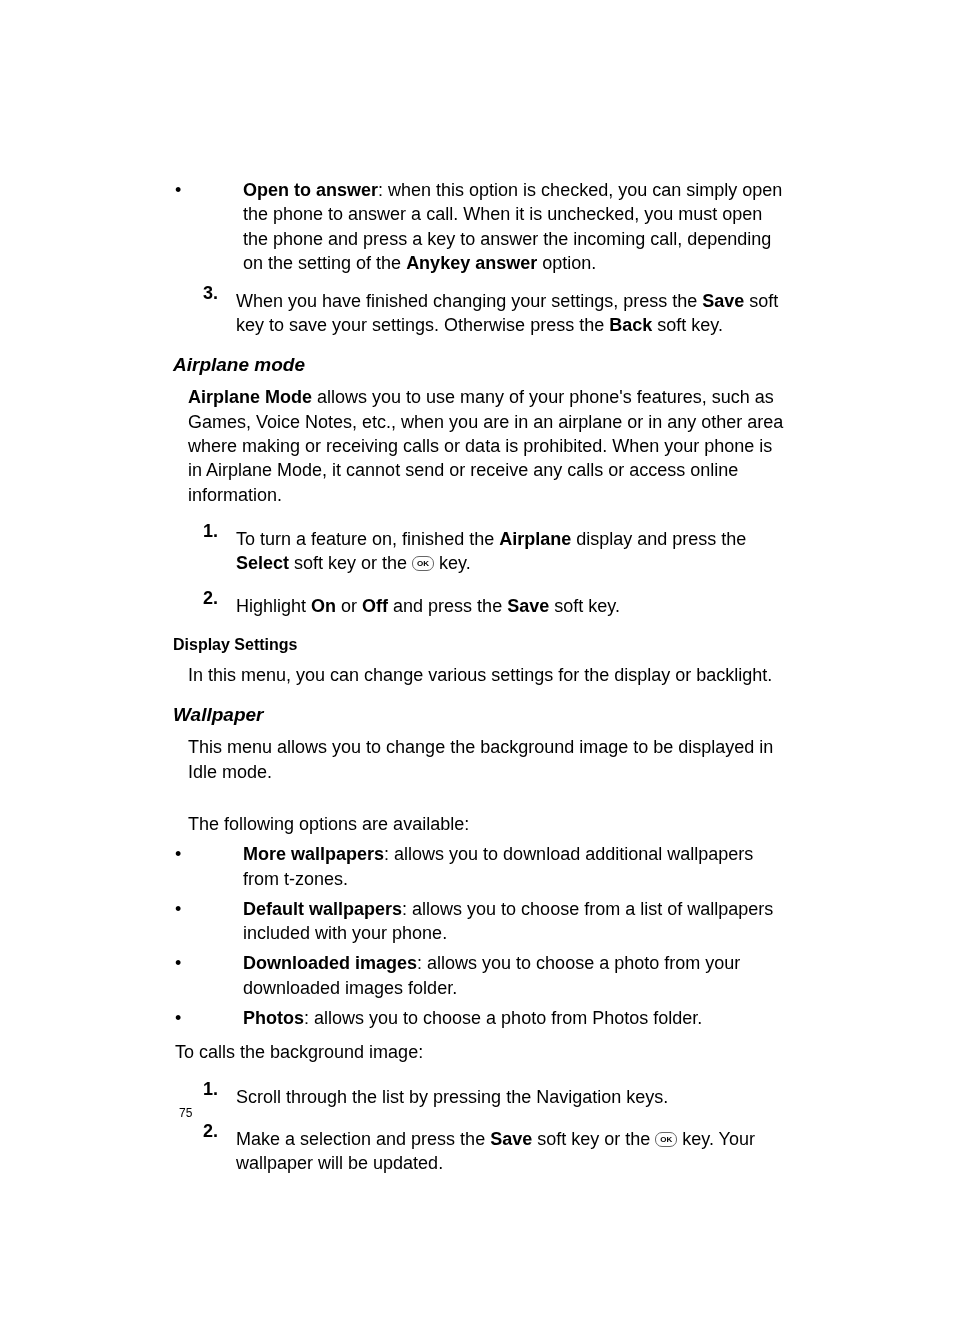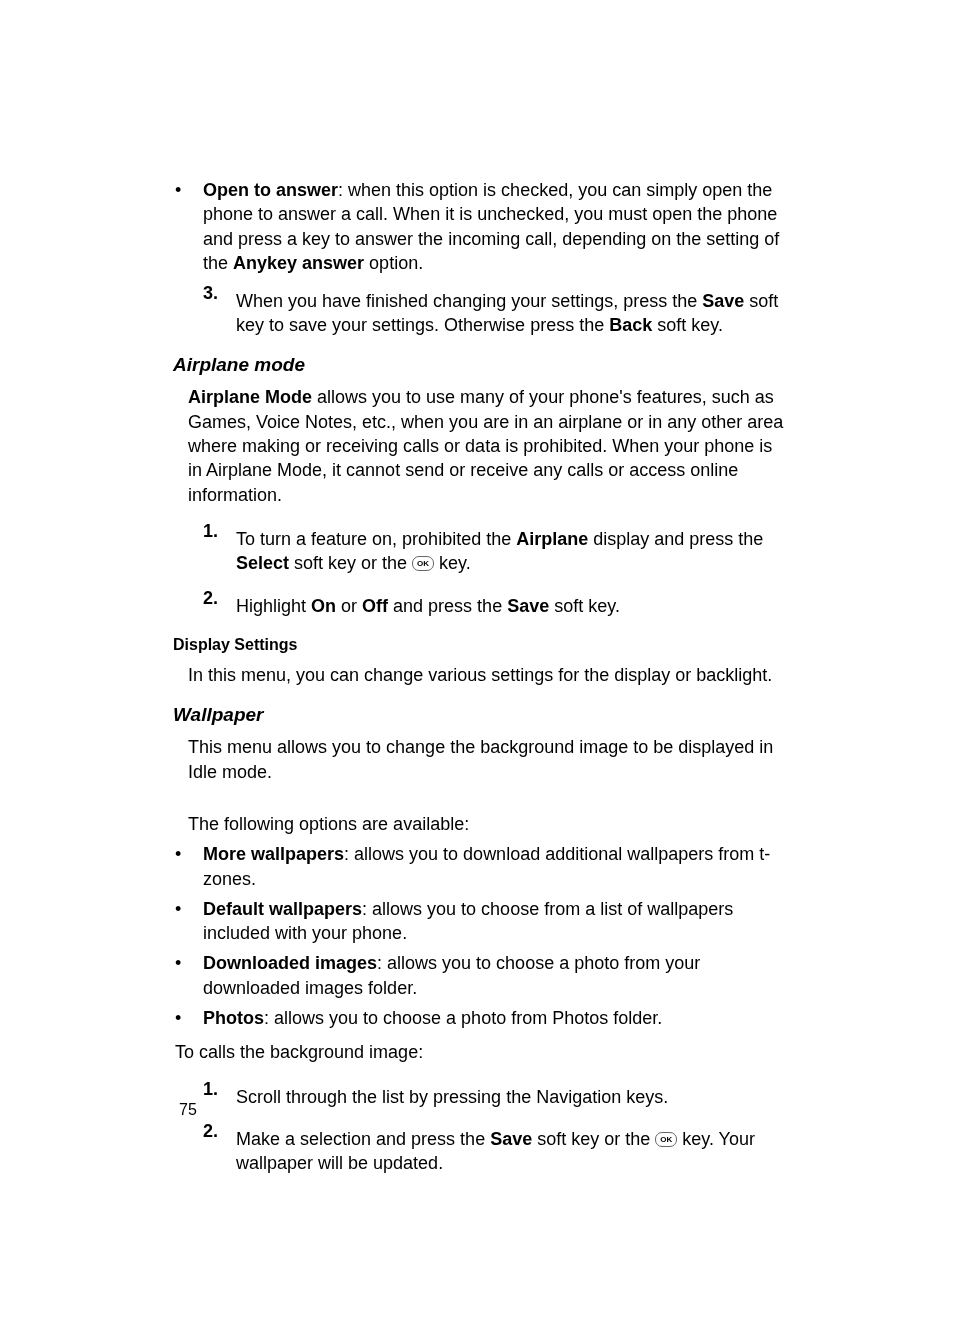--- a/index.html
+++ b/index.html
@@ -21,20 +21,21 @@
   .bullet-row {
     display: flex;
     margin: 0 0 6px 0;
   }
   .bullet-dot {
     width: 28px;
     flex-shrink: 0;
   }
   .bullet-text {
     flex: 1;
+    margin-left: 40px;
   }
   .ol-row {
     display: flex;
     margin: 0 0 10px 0;
     padding-left: 28px;
   }
   .ol-num {
     width: 33px;
     flex-shrink: 0;
     font-weight: bold;
@@ -72,21 +73,21 @@
     font-weight: bold;
     text-align: center;
     line-height: 13px;
     position: relative;
     top: -1px;
   }
   .page-num {
     position: absolute;
     left: 179px;
     bottom: 198px;
-    font-size: 16px;
+    font-size: 12px;
     margin-top: 28px;
   }
 </style>
 </head>
 <body>
 
 <div class="page">
 
   <div class="bullet-row">
     <div class="bullet-dot">•</div>
@@ -104,21 +105,21 @@
 
   <div class="h3">Airplane mode</div>
 
   <div class="para-ind">
     <span class="b">Airplane Mode</span><span> allows you to use many of your phone's features, such as Games, Voice Notes, etc., when you are in an airplane or in any other area where making or receiving calls or data is prohibited. When your phone is in Airplane Mode, it cannot send or receive any calls or access online information.</span>
   </div>
 
   <div class="ol-row">
     <div class="ol-num">1.</div>
     <div class="ol-text">
-      <span>To turn a feature on, prohibited the </span><span class="b">Airplane</span><span> display and press the </span><span class="b">Select</span><span> soft key or the </span><span class="ok-key">OK</span><span> key.</span>
+      <span>To turn a feature on, finished the </span><span class="b">Airplane</span><span> display and press the </span><span class="b">Select</span><span> soft key or the </span><span class="ok-key">OK</span><span> key.</span>
     </div>
   </div>
 
   <div class="ol-row">
     <div class="ol-num">2.</div>
     <div class="ol-text">
       <span>Highlight </span><span class="b">On</span><span> or </span><span class="b">Off</span><span> and press the </span><span class="b">Save</span><span> soft key.</span>
     </div>
   </div>
 

